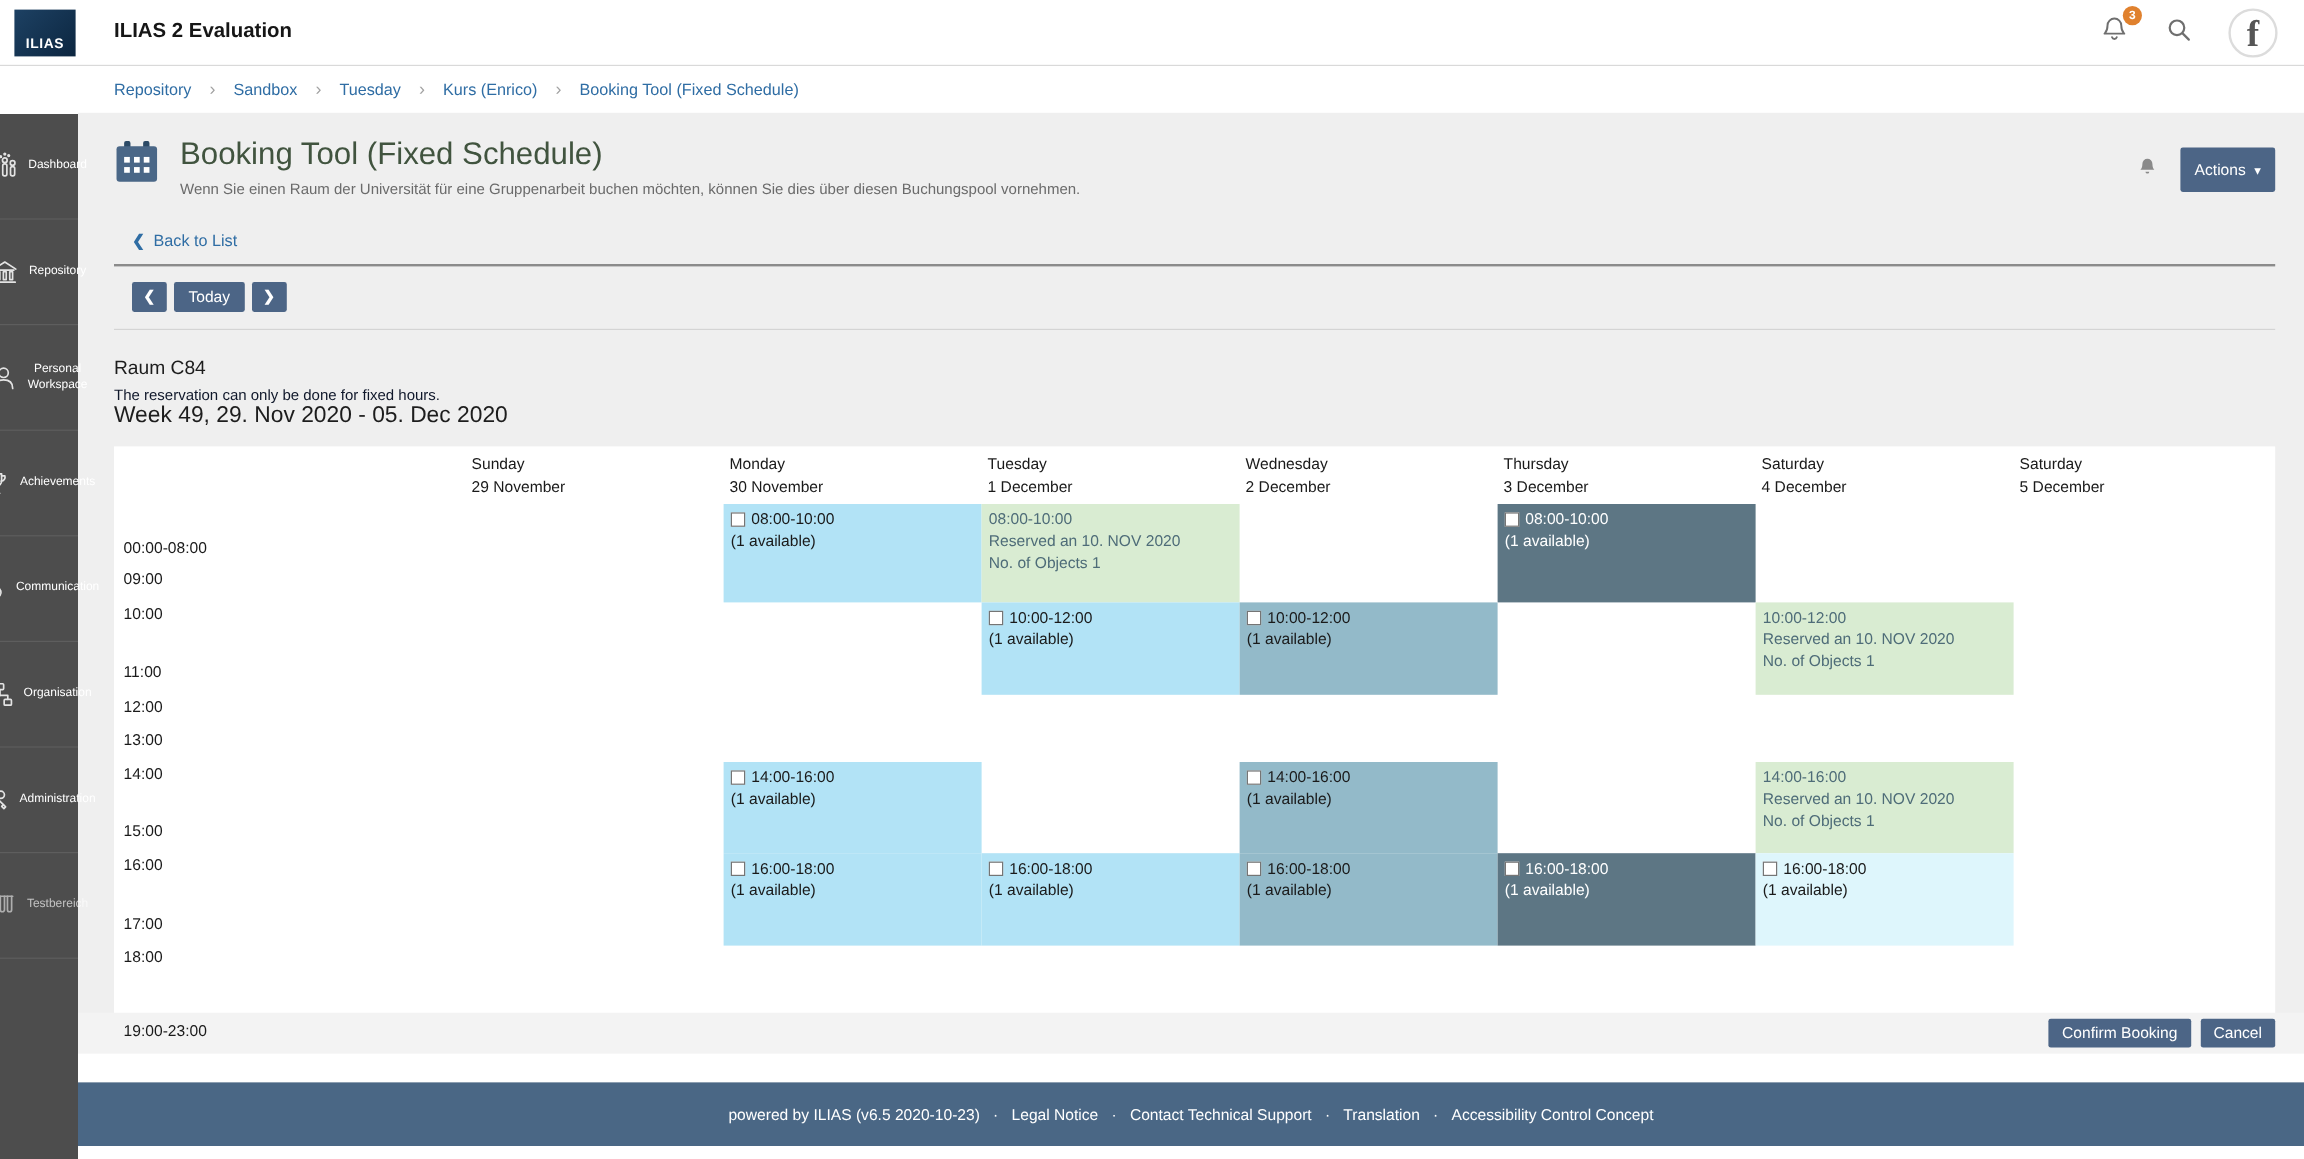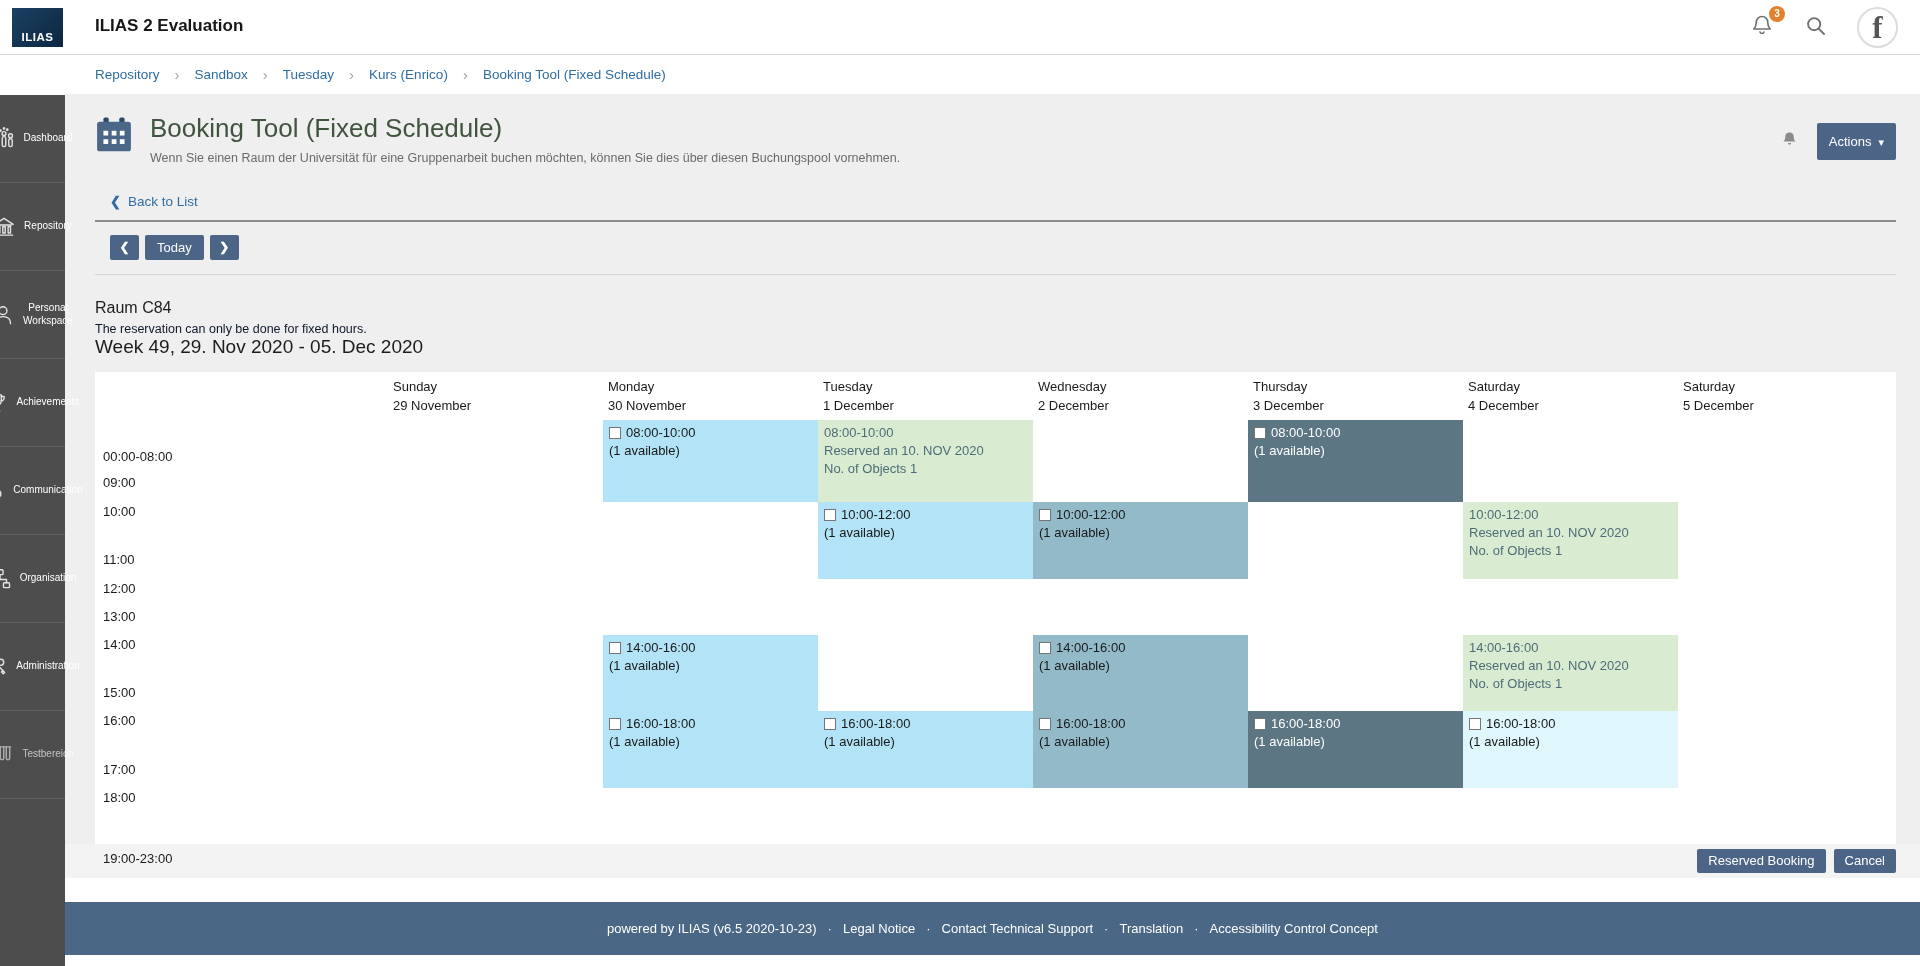--- a/index.html
+++ b/index.html
@@ -397,21 +397,21 @@
           <div class="l1">
             <span class="cb"></span>
             <span>16:00-18:00</span>
           </div>
           <div>(1 available)</div>
         </div>
       </div>
   </div>
 
   <div class="confirm-band">
-    <button class="btn confirm-btn">Reserved Booking</button>
+    <button class="btn confirm-btn">Confirm Booking</button>
     <button class="btn cancel-btn">Cancel</button>
   </div>
   <div class="white-gap"></div>
 
   <div class="footer" id="footer">
       <span class="f-link">powered by ILIAS (v6.5 2020-10-23)</span>
       <span>·</span>
       <span class="f-link">Legal Notice</span>
       <span>·</span>
       <span class="f-link">Contact Technical Support</span>

